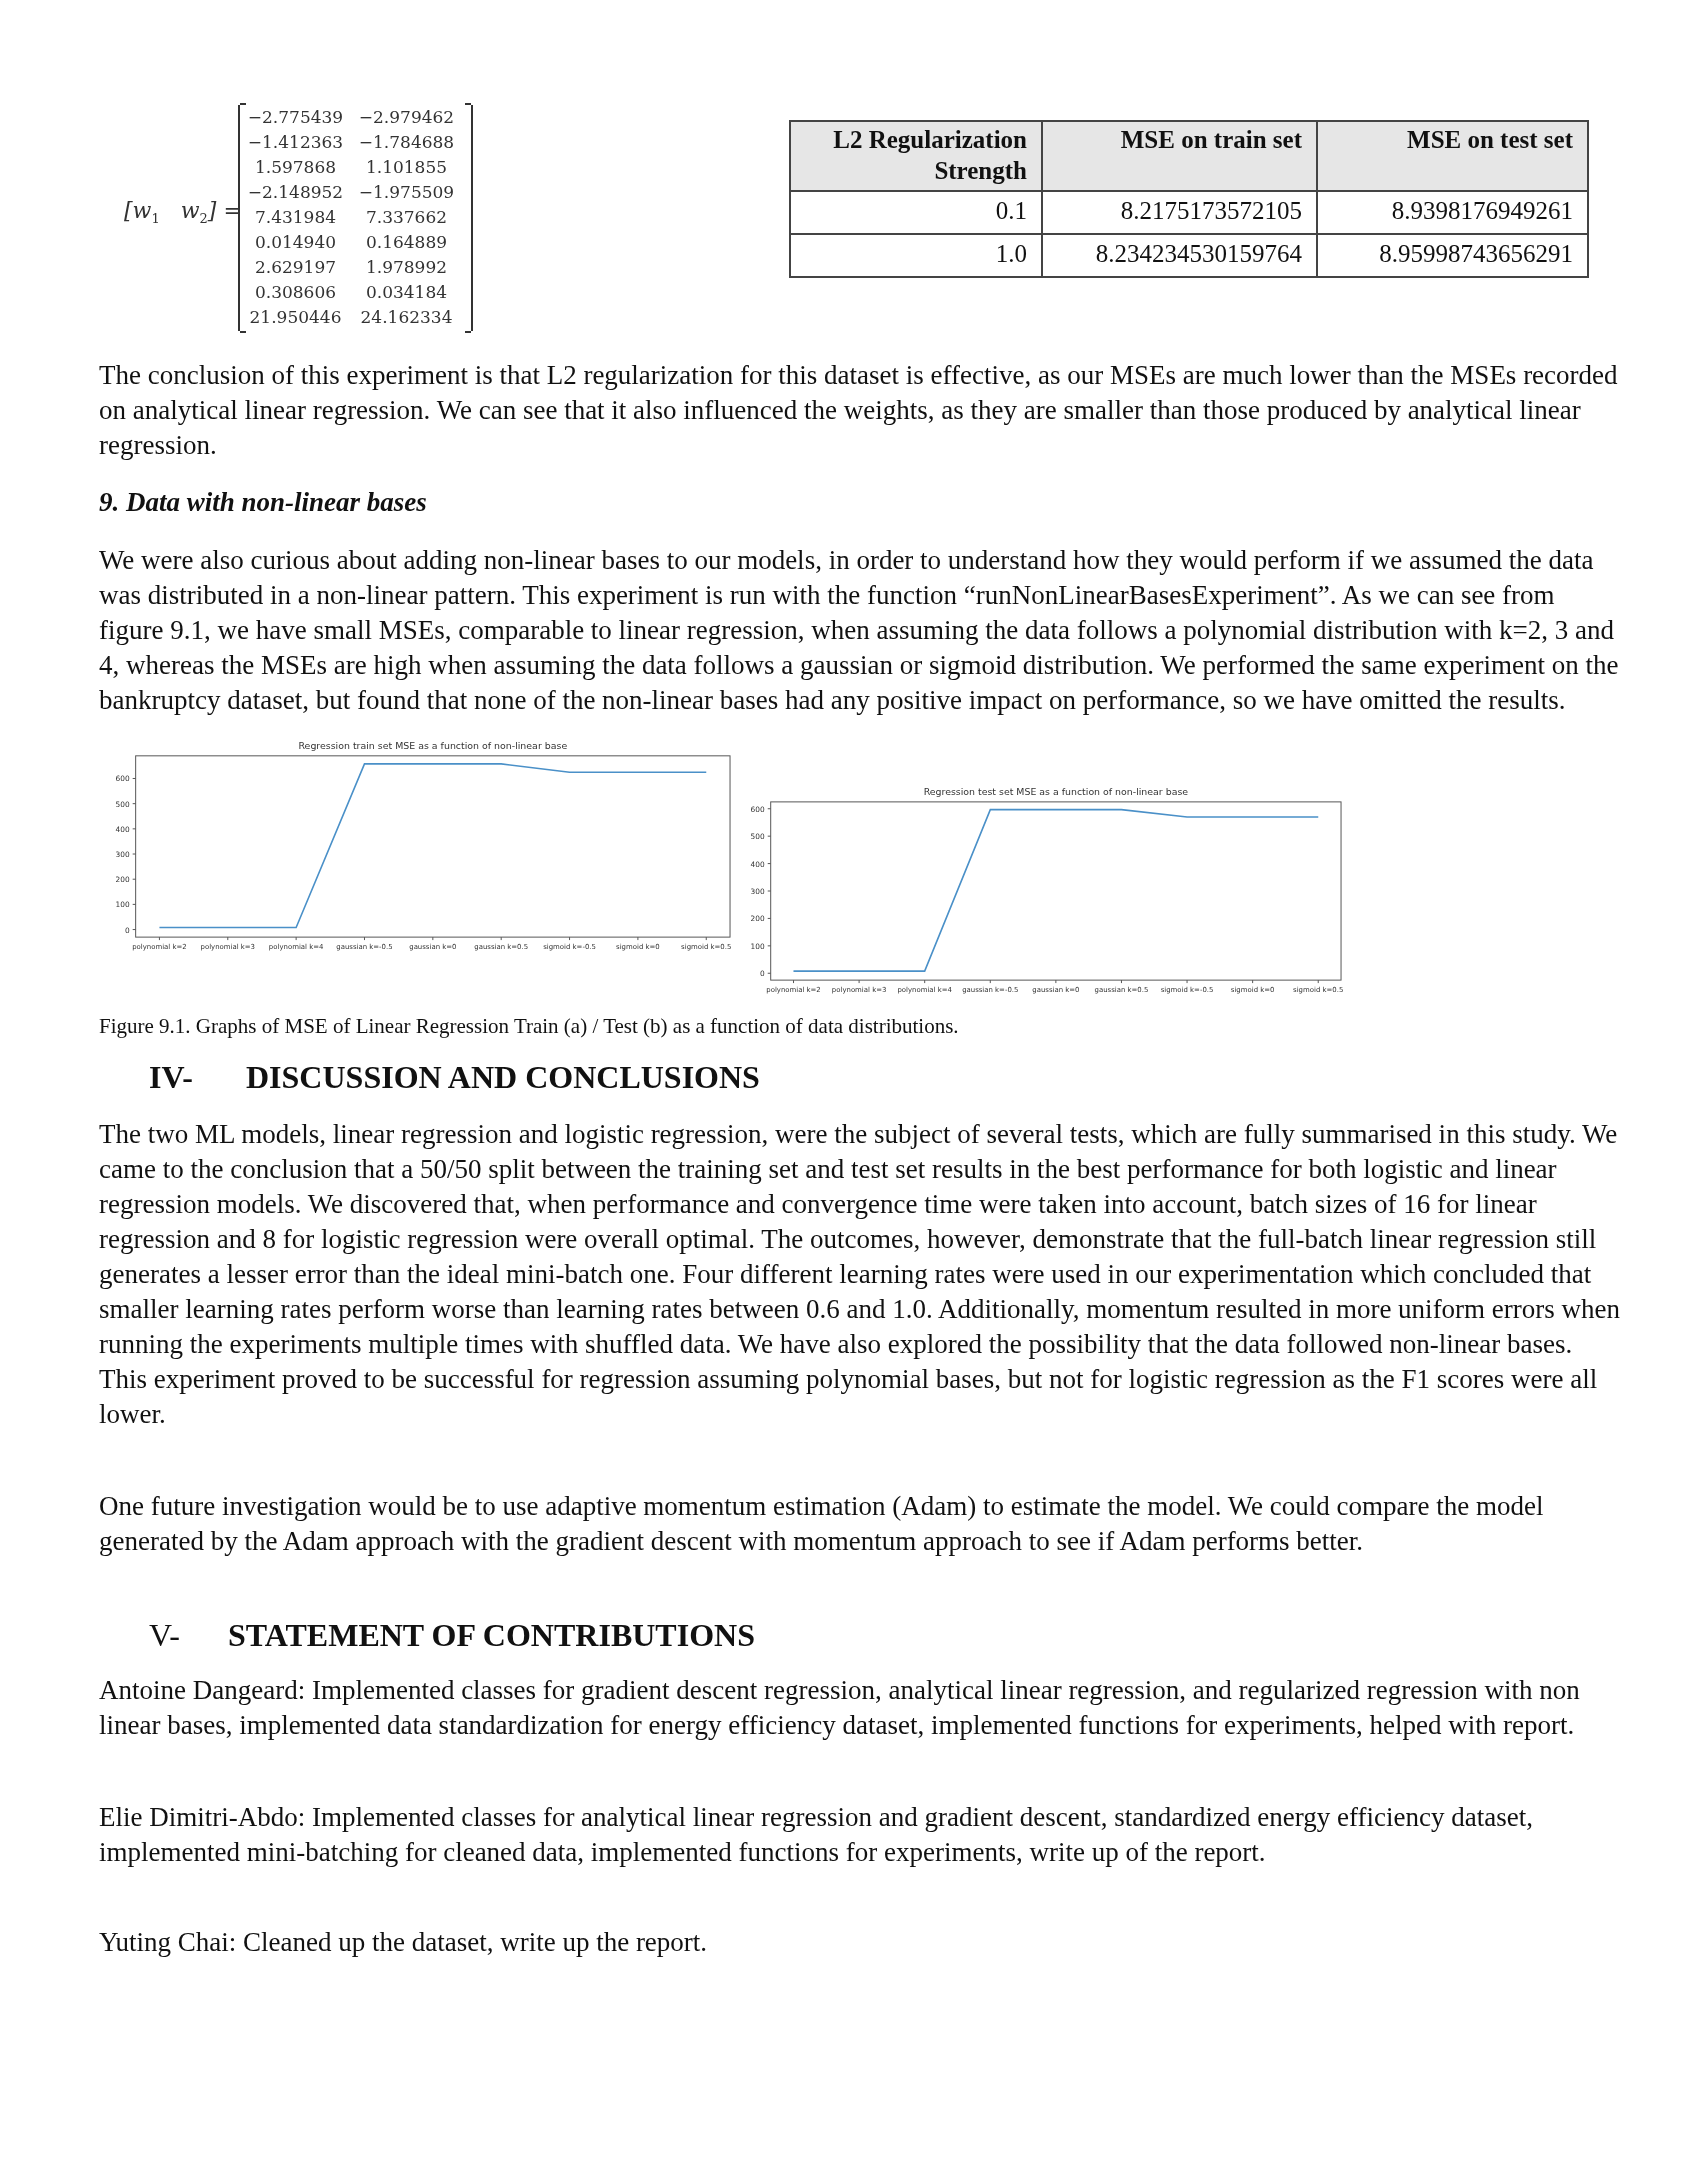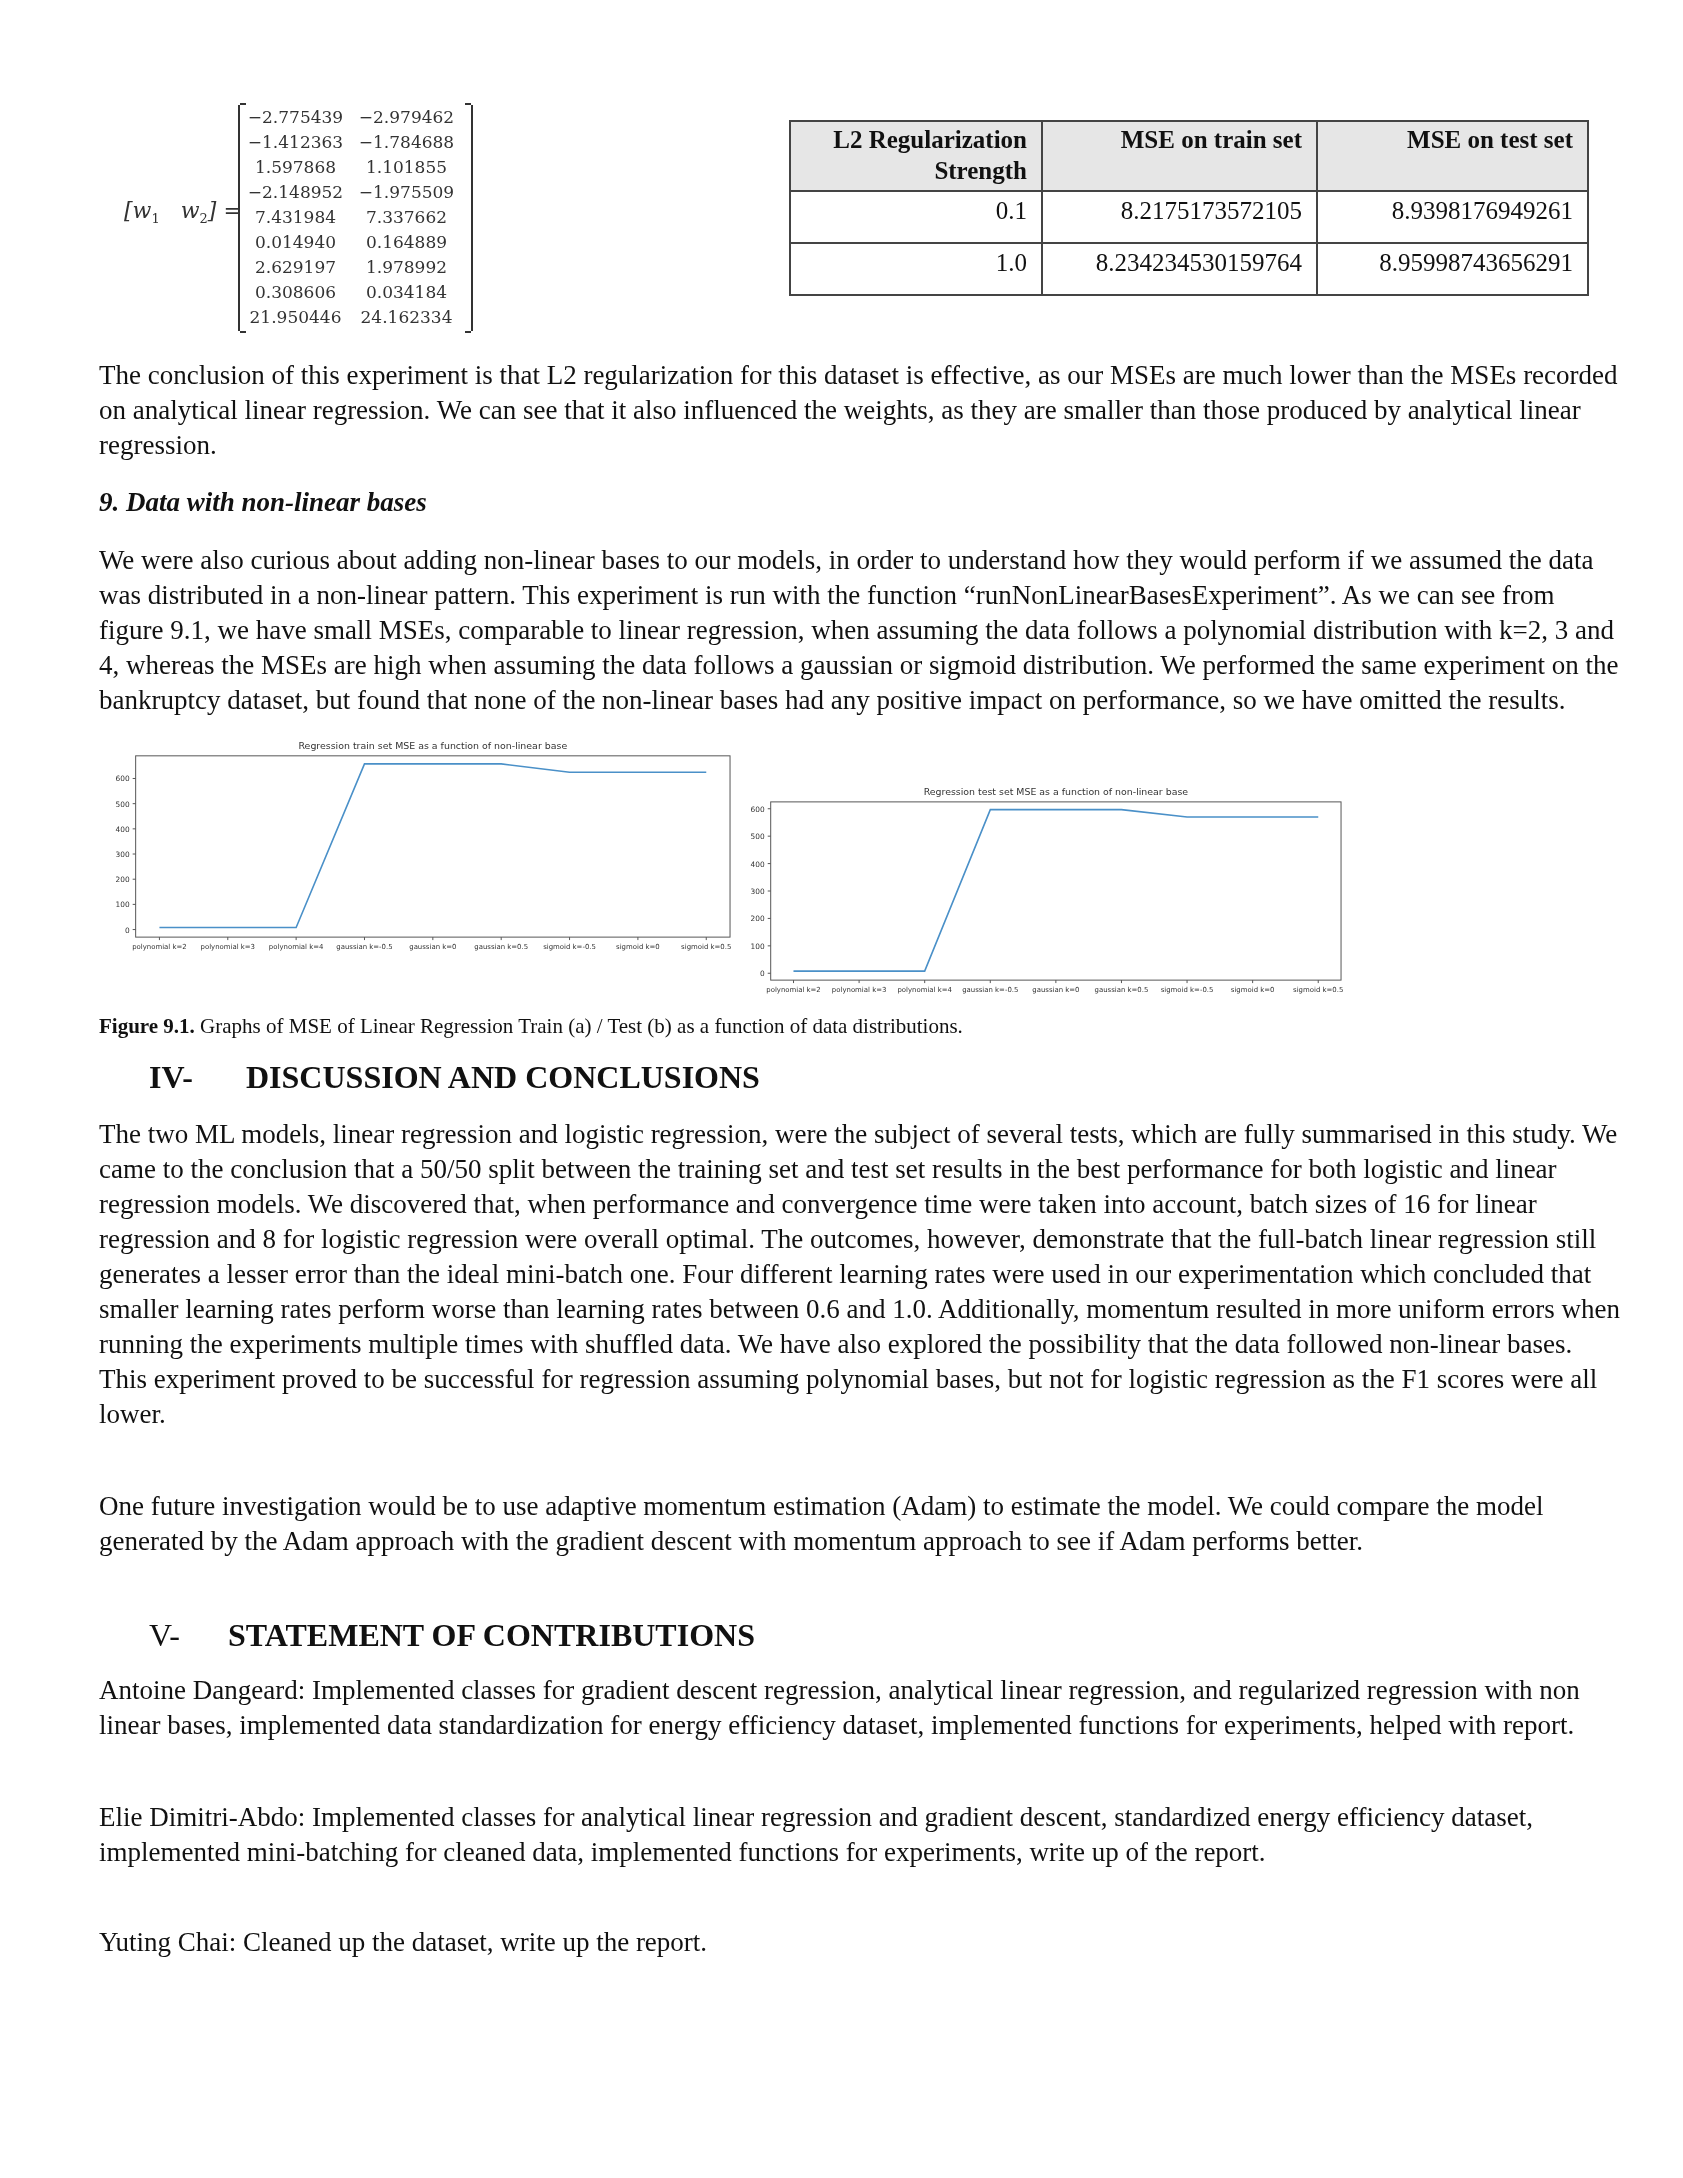--- a/index.html
+++ b/index.html
@@ -19,27 +19,27 @@
     .mat-body::after { right: 0; }
     .mat-row { display: flex; height: 25px; line-height: 25px; font-family: "DejaVu Serif", serif;
                font-size: 17px; color: #333; }
     .mat-cell { width: 111px; text-align: center; }
     
     table.l2 { position: absolute; left: 789px; top: 120px; width: 800px; border-collapse: collapse;
                font-size: 25px; }
     table.l2 th, table.l2 td { border: 2px solid #444; text-align: right; vertical-align: top;
                padding: 2px 14px 4px 14px; font-weight: normal; }
     table.l2 th { background: #e6e6e6; font-weight: bold; line-height: 31px; }
-    table.l2 td { height: 37px; line-height: 37px; padding-top: 0; padding-bottom: 13px; }
+    table.l2 td { height: 37px; line-height: 37px; padding-top: 0; padding-bottom: 4px; }
     table.l2 col.c1 { width: 252px; } table.l2 col.c2 { width: 275px; }
     .para { left: 99px; width: 1525px; font-size: 27px; line-height: 35px; margin: 0; }
     .subhead { font-weight: bold; font-style: italic; font-size: 27px; left: 99px; }
     .sechead { font-weight: bold; font-size: 32px; }
     .caption { left: 99px; font-size: 21px; }
-    .caption b { font-weight: bold; }
+    .caption b { font-weight: normal; }
     .chart { position: absolute; }
     .chart svg { display: block; }
   </style>
 </head>
 <body>
 
 <div class="abs matrix-wrap">
   <div class="mat-lhs">
     [<span>w</span><sub>1</sub>&nbsp;&nbsp;&nbsp;<span>w</span><sub>2</sub>] <span style="font-style:normal">=</span>
   </div>

